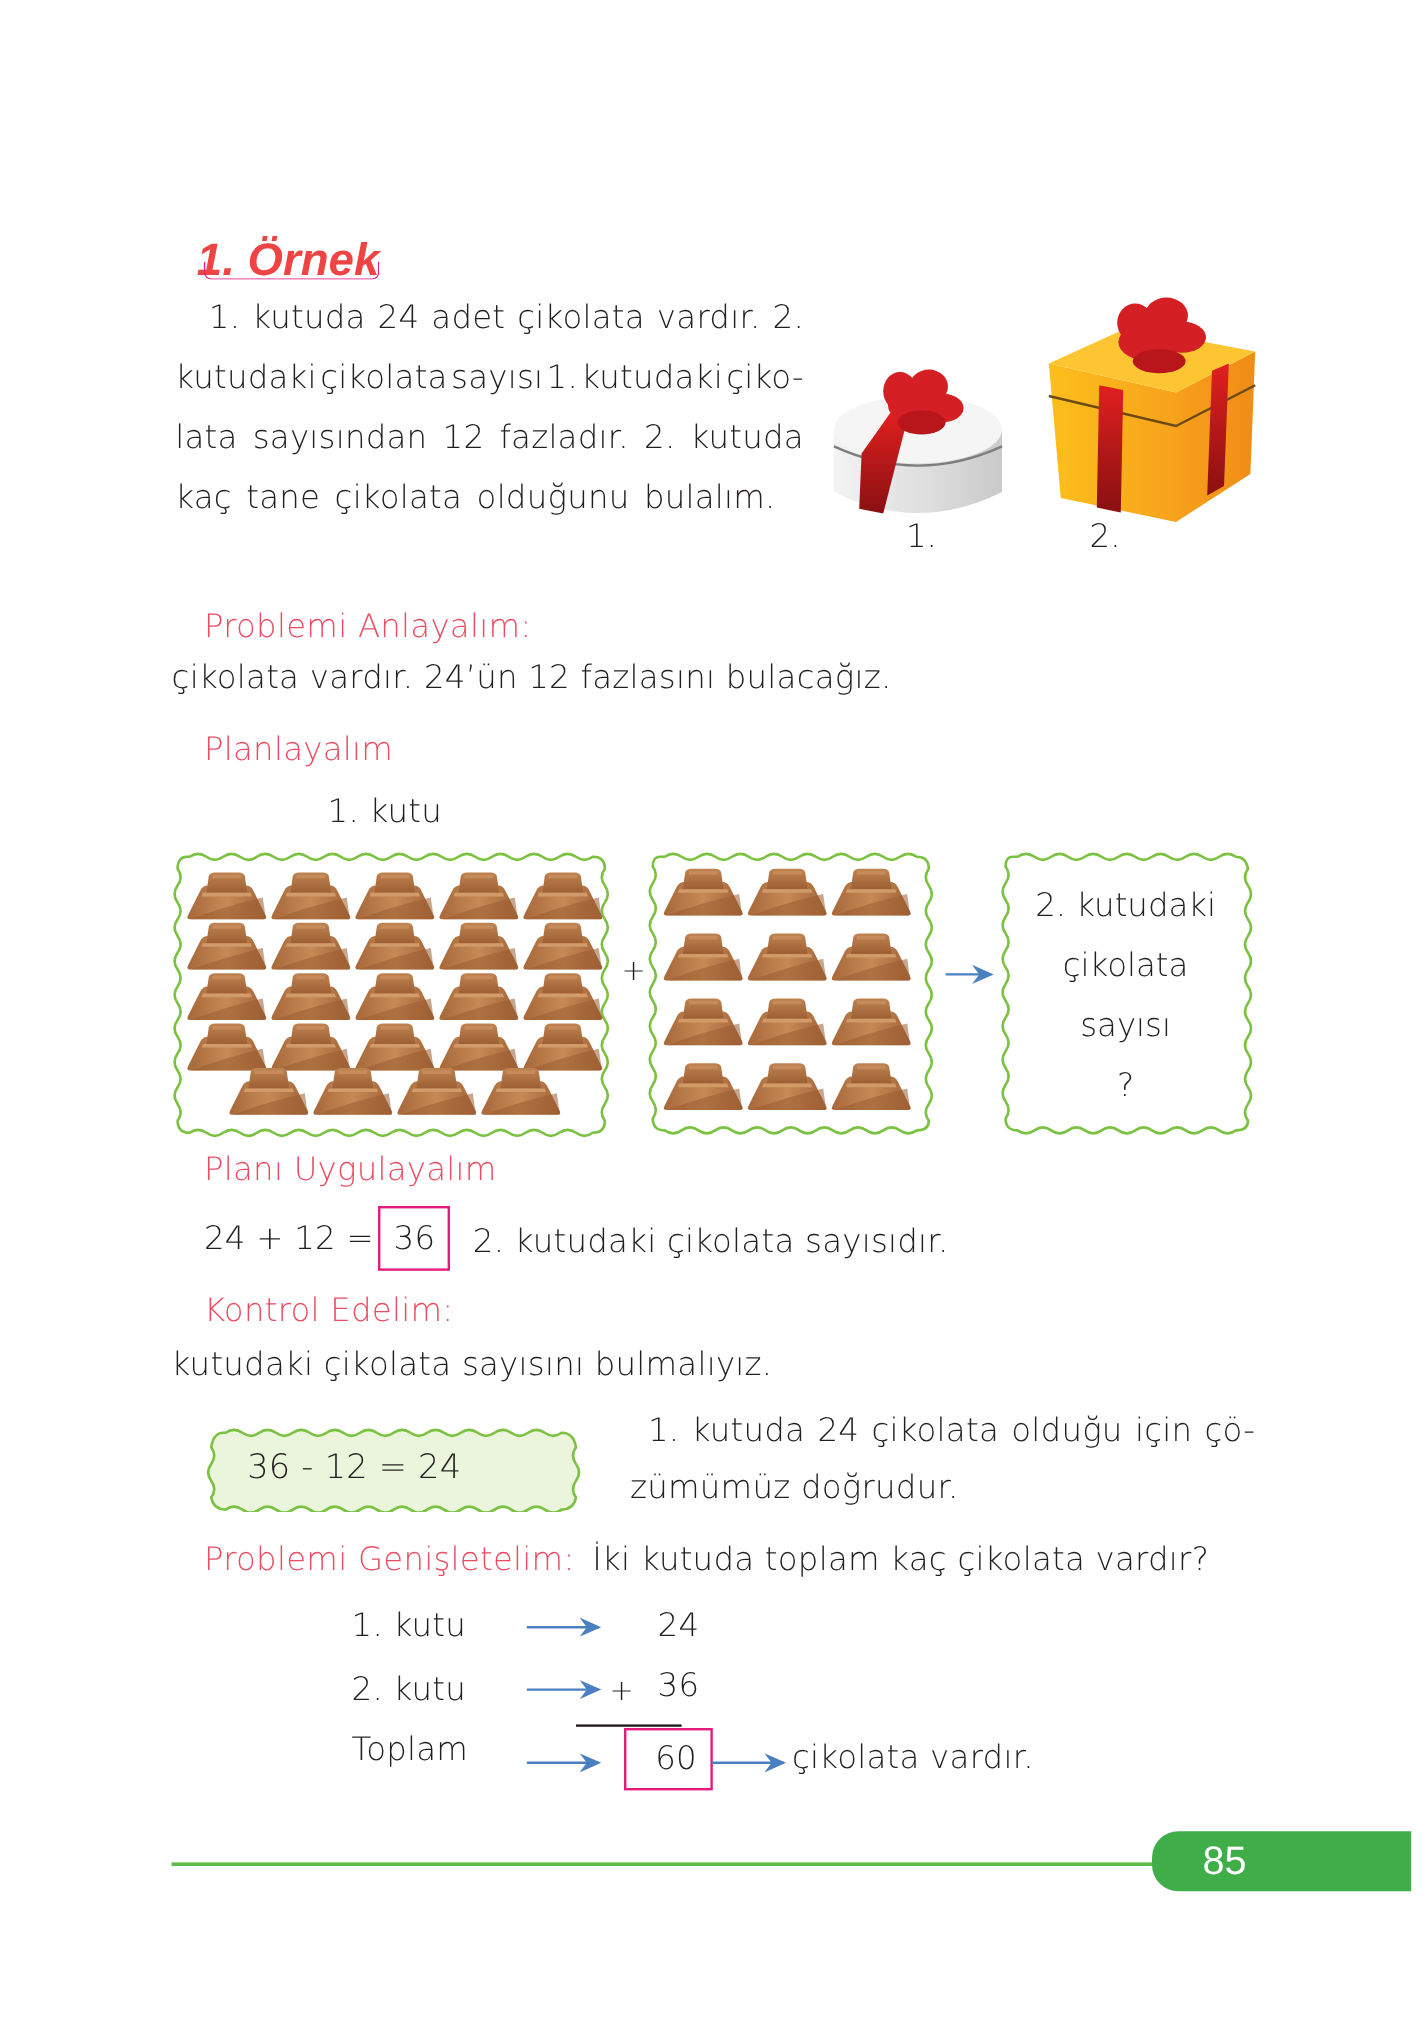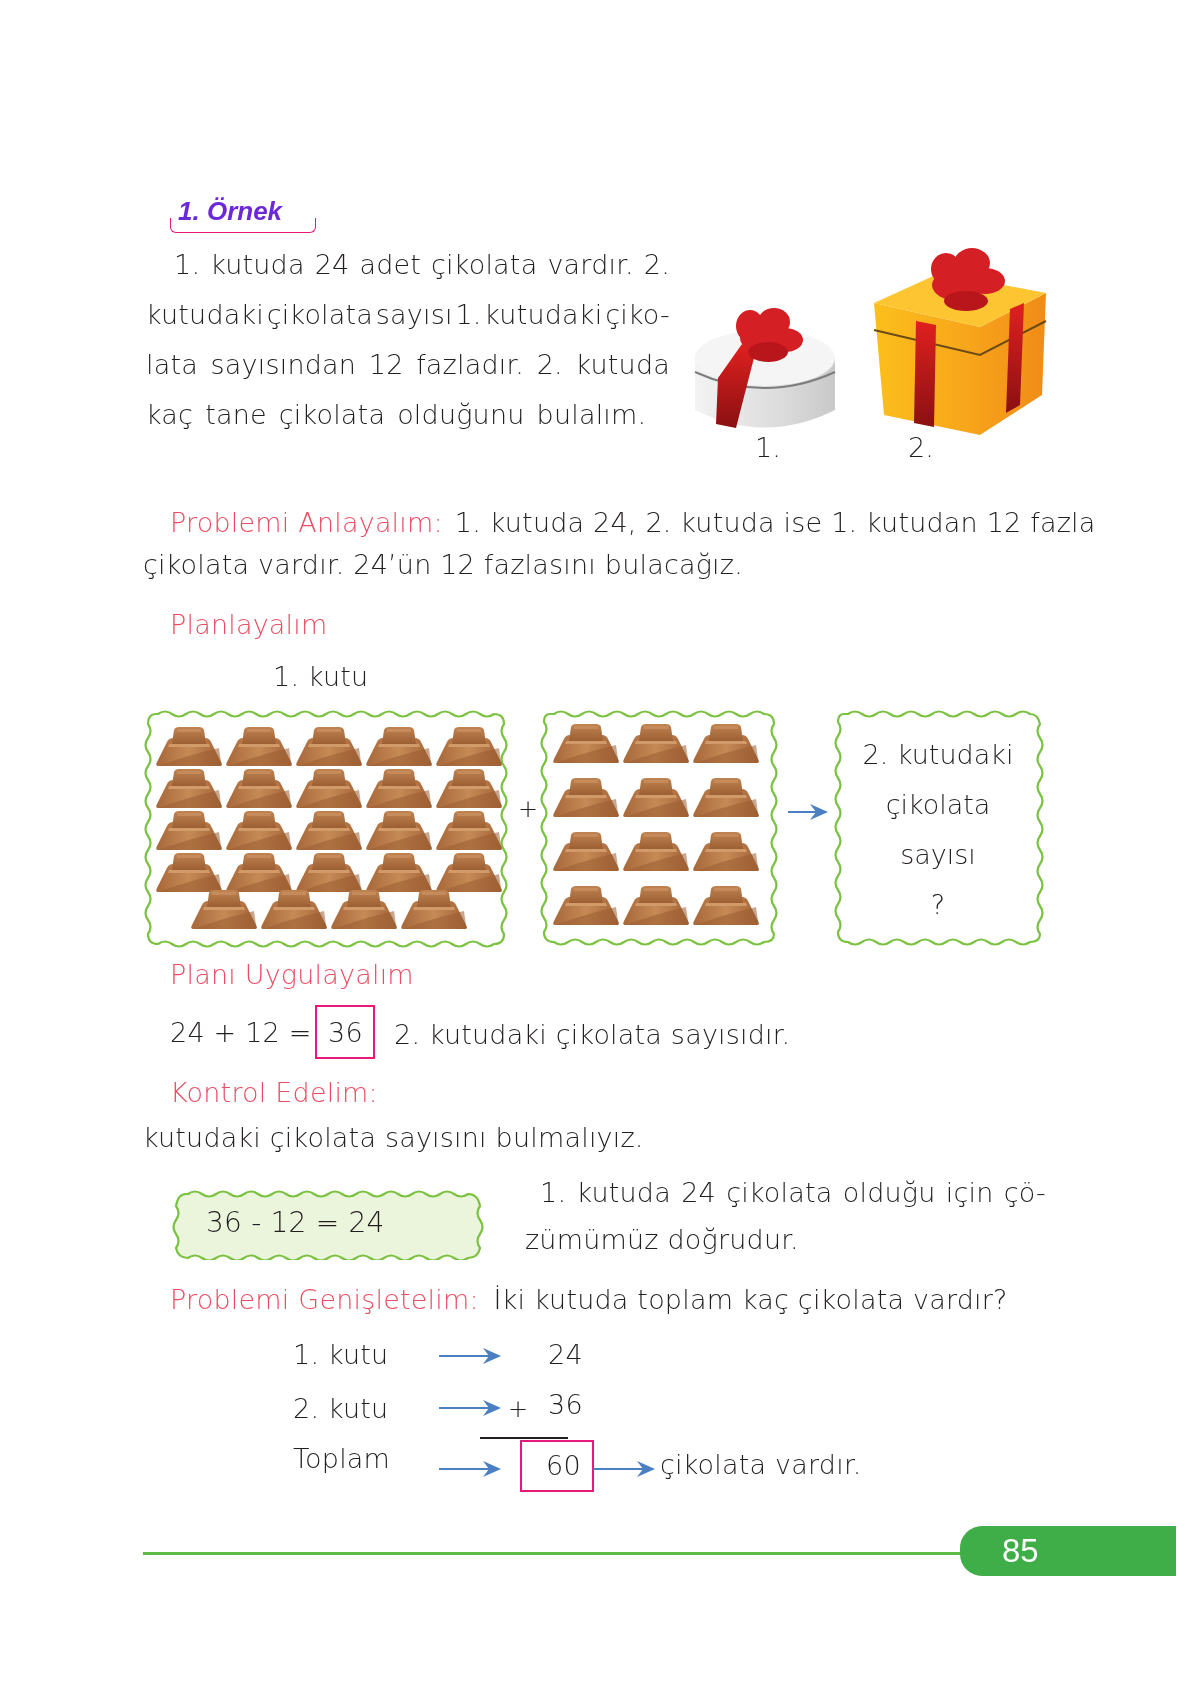--- a/index.html
+++ b/index.html
@@ -4,22 +4,22 @@
 <style>
   html, body { margin: 0; padding: 0; background: #ffffff; }
   body {
     width: 1190px; height: 1684px; position: relative; overflow: hidden;
     font-family: "DejaVu Sans", sans-serif; color: #231f20;
   }
   .abs { position: absolute; }
   .txt { font-size: 27px; line-height: 50px; font-weight: 300; letter-spacing: 0.2px; white-space: nowrap; }
   .pink { color: #ea4d63; }
   .heading {
-    left: 178px; top: 196px; font-family: "Liberation Sans", sans-serif;
-    font-weight: bold; font-style: italic; font-size: 26px; color: #6d28d9;
+    left: 164px; top: 196px; font-family: "Liberation Sans", sans-serif;
+    font-weight: bold; font-style: italic; font-size: 38px; color: #ef4444;
   }
   .heading-bracket {
     left: 170px; top: 218px; width: 144px; height: 14px;
     border: 1.5px solid #e6197d; border-top: none; border-radius: 0 0 6px 6px;
   }
   .para-intro { left: 146px; top: 240px; width: 524px; }
   .para-intro .line { display: flex; justify-content: space-between; height: 50px; }
   .para-intro .line.last { justify-content: flex-start; gap: 12px; align-items: flex-end; }
   .gift-label { font-size: 27px; font-weight: 300; }
   .wavy { position: absolute; }
@@ -151,21 +151,20 @@
     <ellipse cx="115" cy="36" rx="20" ry="13"></ellipse>
     <ellipse cx="76" cy="24" rx="15" ry="16"></ellipse>
     <ellipse cx="102" cy="18" rx="18" ry="15"></ellipse>
     <ellipse cx="96" cy="56" rx="22" ry="10" fill="#b8161b"></ellipse>
   </g>
 </svg>
 <div class="abs gift-label" style="left:908px; top:432px">2.</div>
 
 <div class="abs txt" style="left:170px; top:498px; width:876px; display:flex; justify-content:space-between">
   <span class="pink">Problemi Anlayalım:</span>
-  <span style="flex:1; text-align:justify; text-align-last:justify; padding-left:12px">1. kutuda 24, 2. kutuda ise 1. kutudan 12 fazla</span>
 </div>
 <div class="abs txt" style="left:143px; top:540px">çikolata vardır. 24’ün 12 fazlasını bulacağız.</div>
 
 <div class="abs txt pink" style="left:170px; top:600px">Planlayalım</div>
 <div class="abs txt" style="left:273px; top:652px">1. kutu</div>
 
 <svg class="wavy" style="left:140px; top:708px" width="372" height="248" viewBox="0 0 372 248">
   <path id="wf1" fill="none" stroke="#7cc242" stroke-width="2.2" d="M18 6 q7 -5 14 0 t14 0 t14 0 t14 0 t14 0 t14 0 t14 0 t14 0 t14 0 t14 0 t14 0 t14 0 t14 0 t14 0 t14 0 t14 0 t14 0 t14 0 t14 0 t14 0 t14 0 t14 0 t14 0 t14 0 q10 0 10 10
        q-5 7 0 14 t0 14 t0 14 t0 14 t0 14 t0 14 t0 14 t0 14 t0 14 t0 14 t0 14 t0 14 t0 14 t0 14 t0 14 q0 10 -10 10
        q-7 5 -14 0 t-14 0 t-14 0 t-14 0 t-14 0 t-14 0 t-14 0 t-14 0 t-14 0 t-14 0 t-14 0 t-14 0 t-14 0 t-14 0 t-14 0 t-14 0 t-14 0 t-14 0 t-14 0 t-14 0 t-14 0 t-14 0 t-14 0 t-14 0 q-10 0 -10 -10

